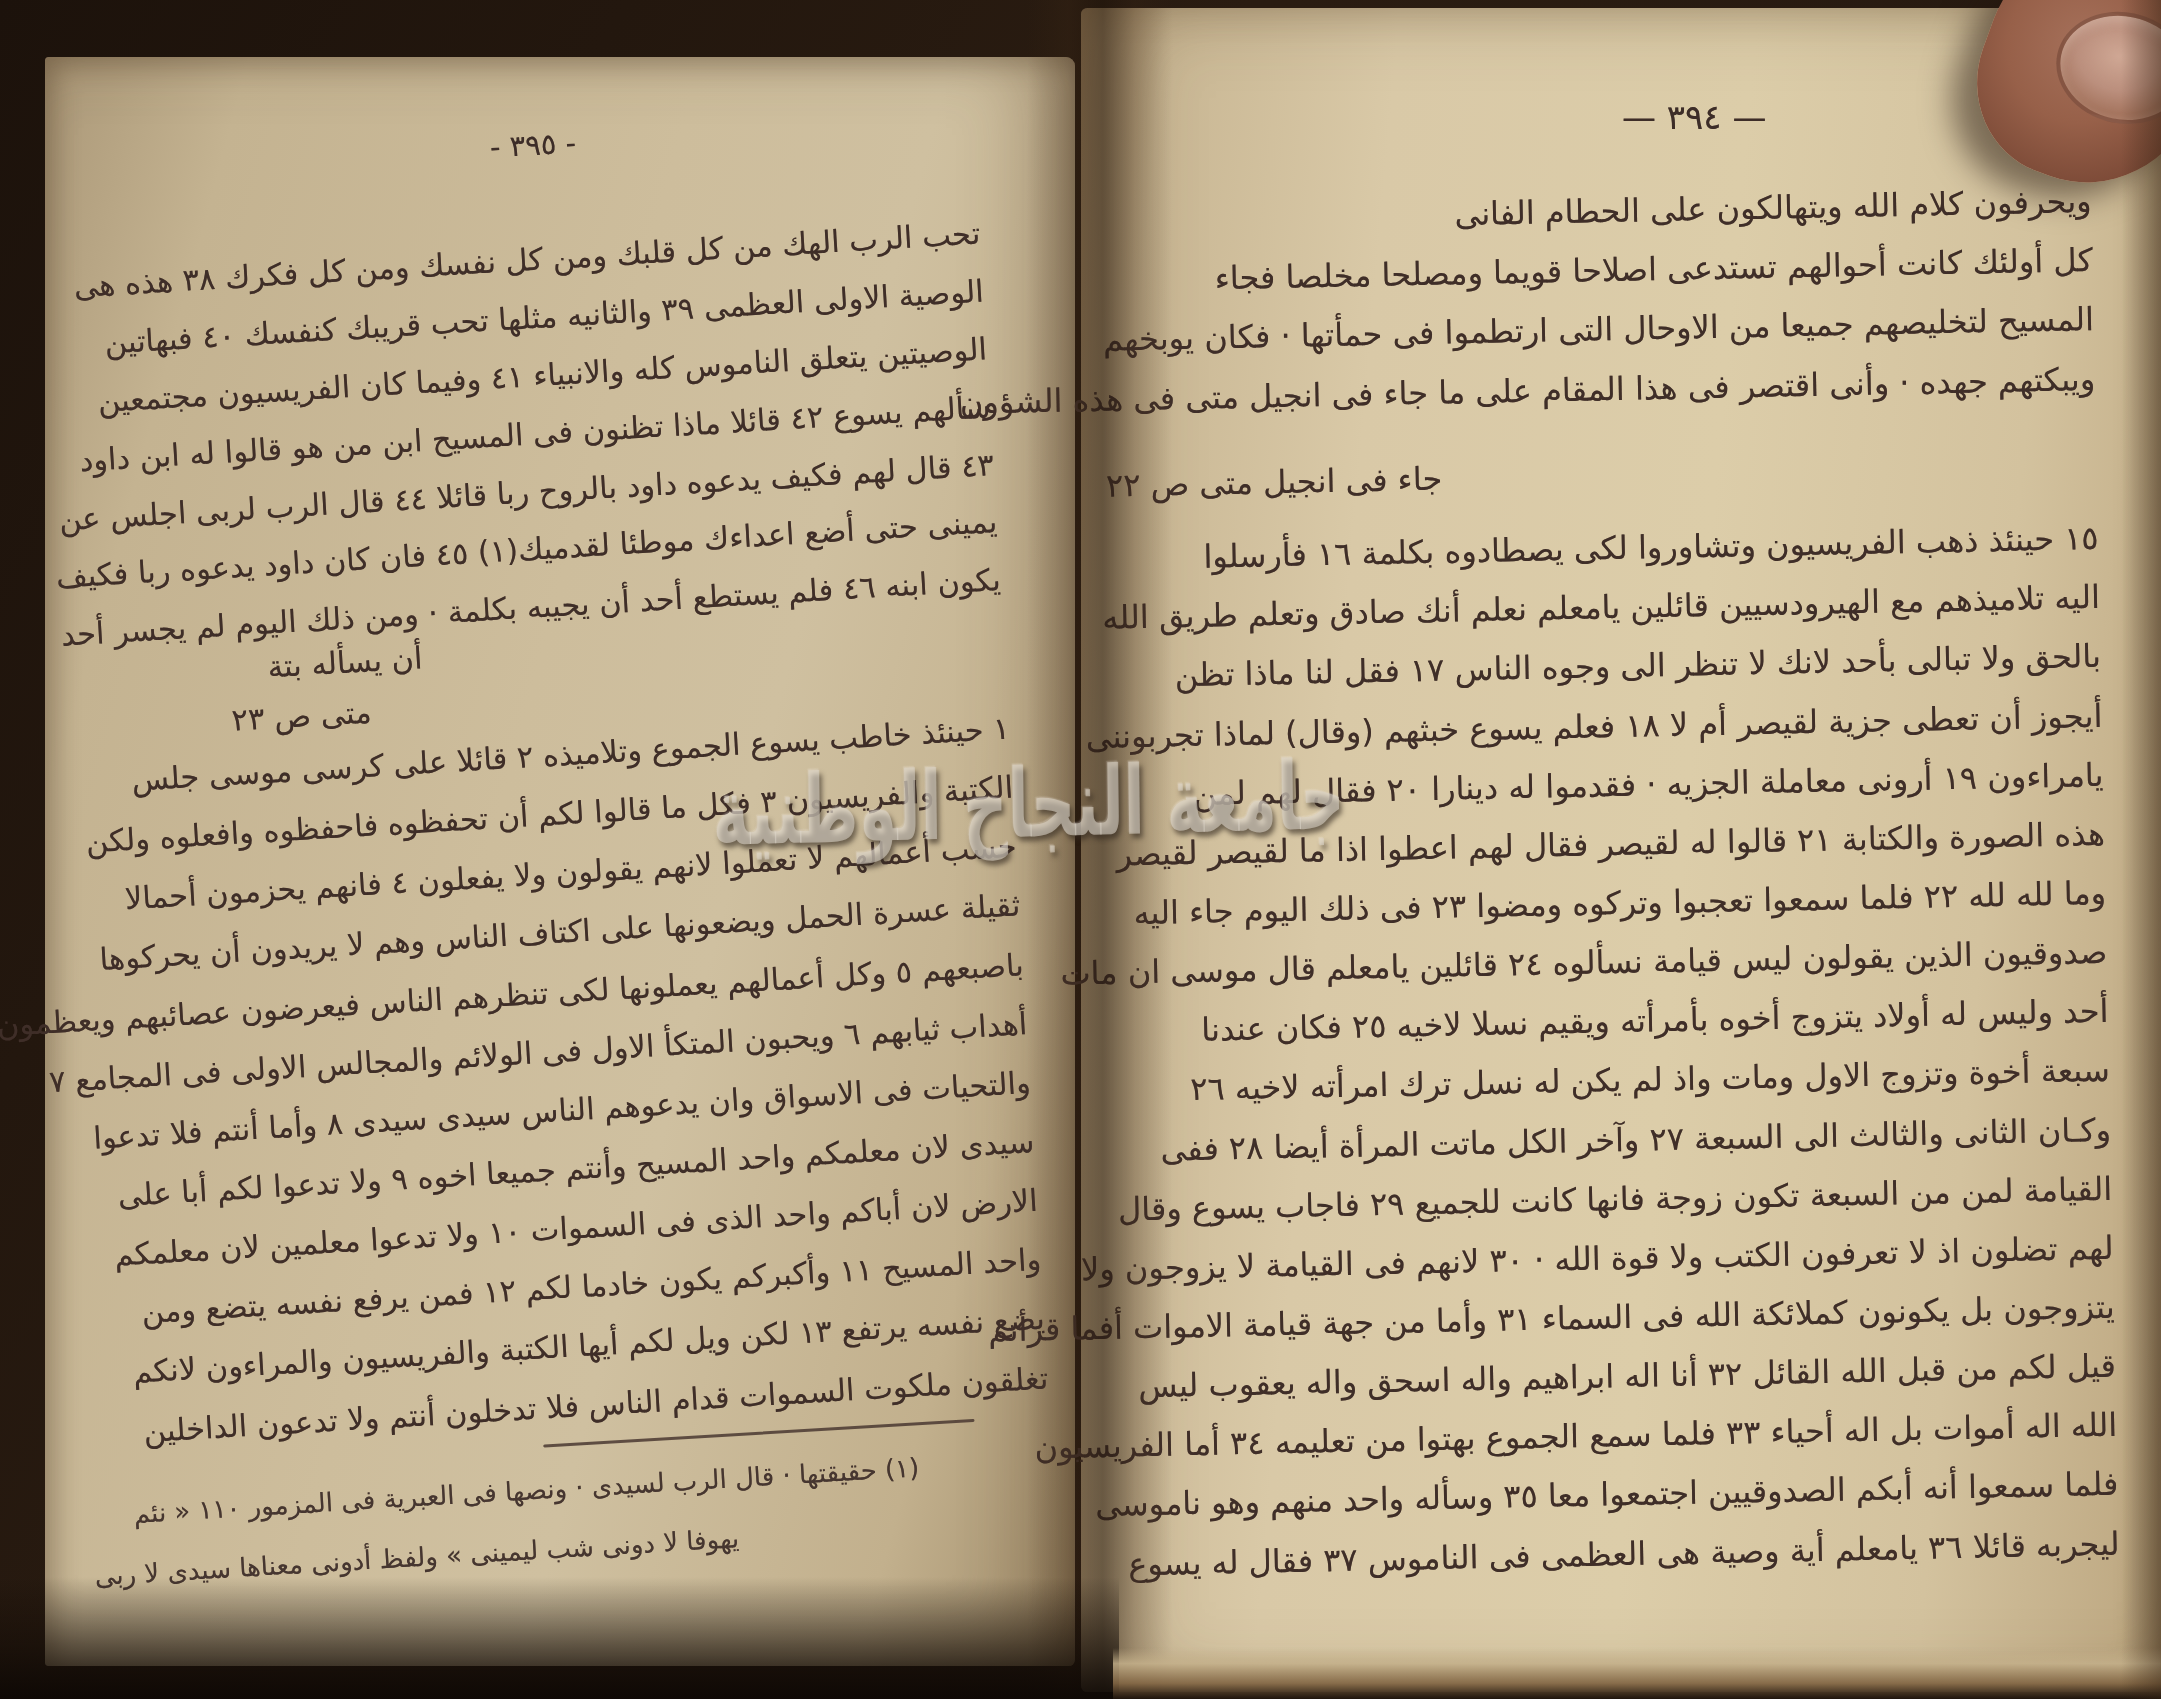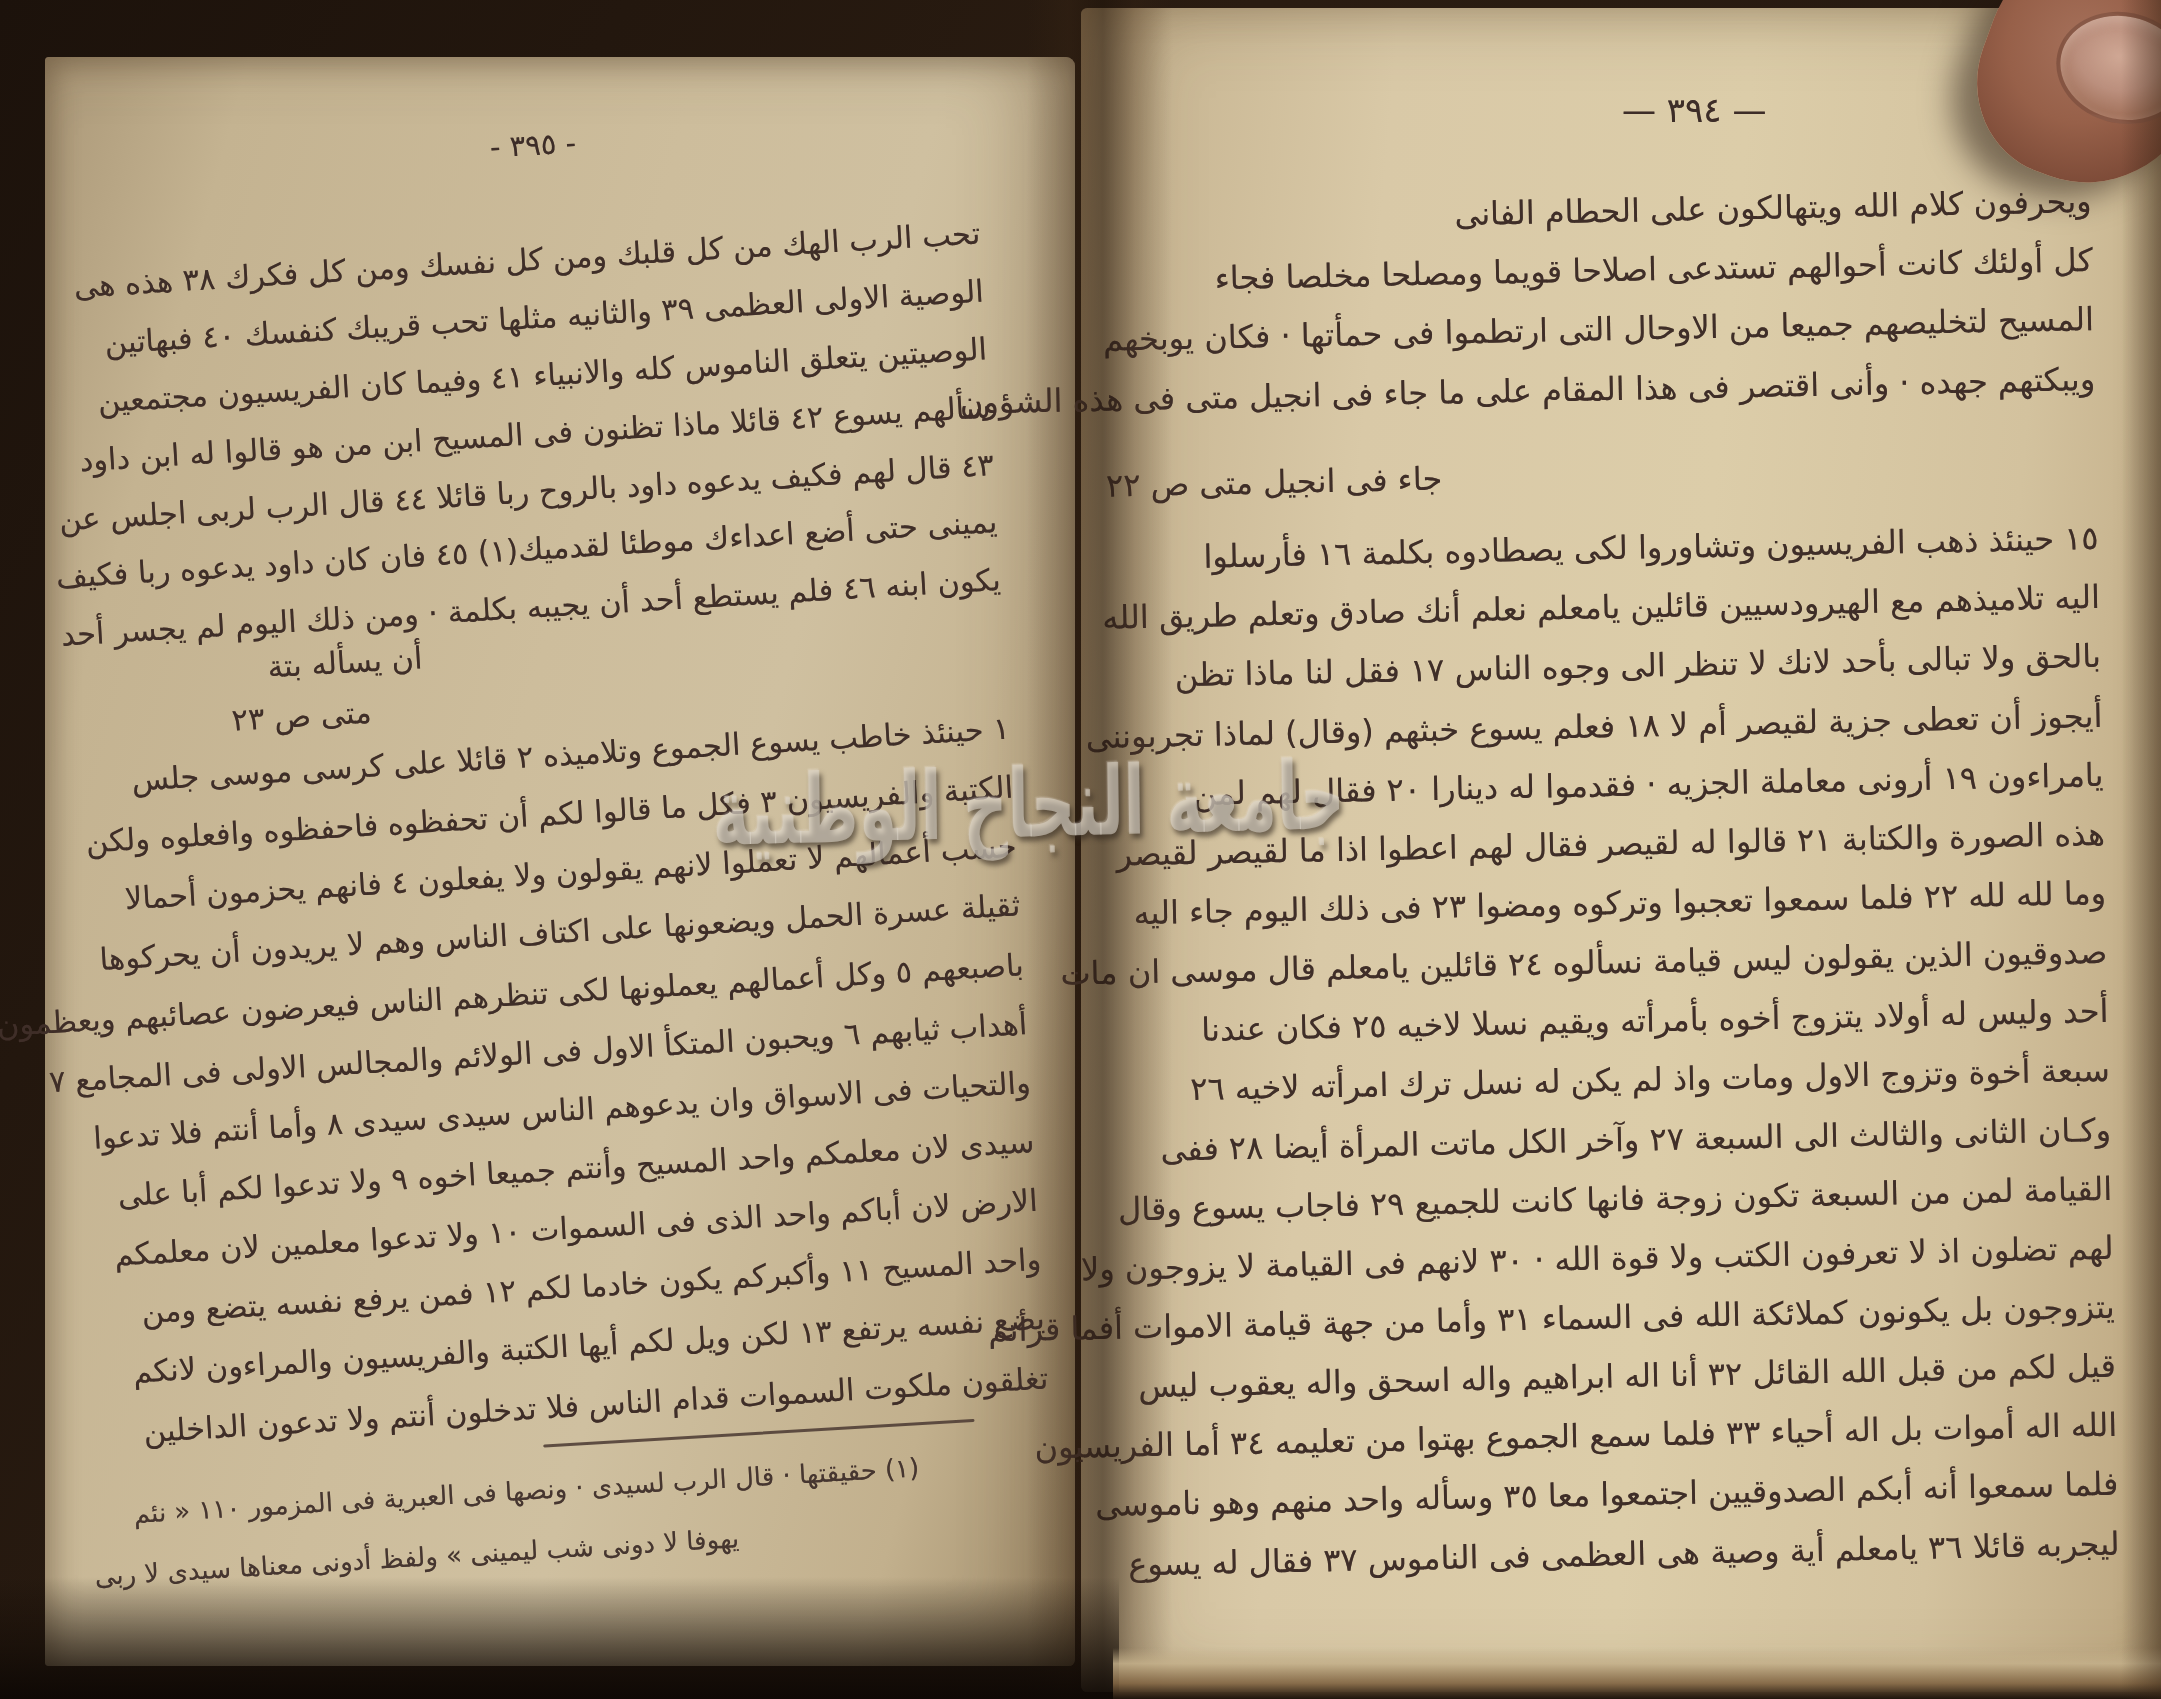--- a/index.html
+++ b/index.html
@@ -37,21 +37,21 @@
   .tline.heading{font-weight:normal;}
   .tline.fnote{font-size:26px;color:#463630;}
   .footnote-rule{
     position:absolute;top:1380px;right:76px;width:432px;height:3.2px;
     background:#4a3831;border-radius:1.9px;opacity:.85;
   }
   .page-number{
     position:absolute;direction:rtl;color:#3d2d28;white-space:nowrap;
     text-shadow:0 0 0.6px rgba(61,45,40,.6);
   }
-  .pn-right{left:541px;top:82px;font-size:34px;letter-spacing:3.8px;}
+  .pn-right{left:541px;top:89px;font-size:34px;letter-spacing:3.8px;}
   .pn-left{left:445px;top:71px;font-size:29px;letter-spacing:2.5px;transform:rotate(-3deg);}
   .watermark{
     position:absolute;left:712px;top:757px;direction:rtl;white-space:nowrap;
     font-size:95px;font-weight:bold;color:rgba(221,214,202,.58);
     transform:scaleX(.65) rotate(-1deg);transform-origin:left top;
     text-shadow:3.8px 4.5px 6.4px rgba(52,42,32,.62), -1.3px -1.3px 1.9px rgba(250,246,238,.28);
     letter-spacing:1.3px;
   }
   .thumb{
     position:absolute;left:1983px;top:-48px;width:219px;height:232px;

